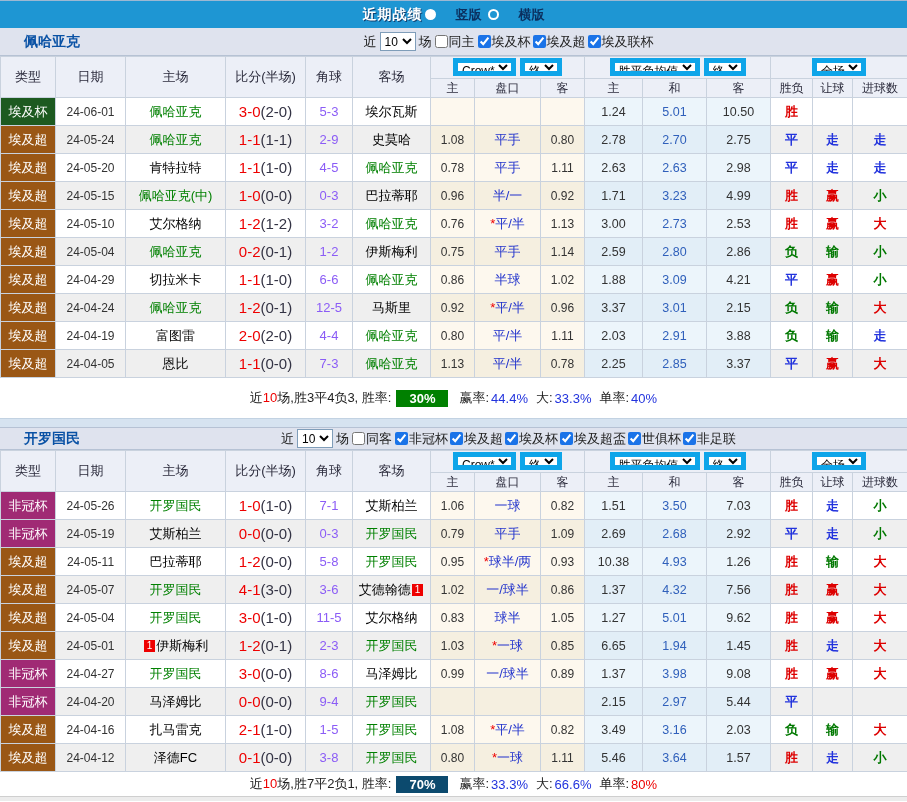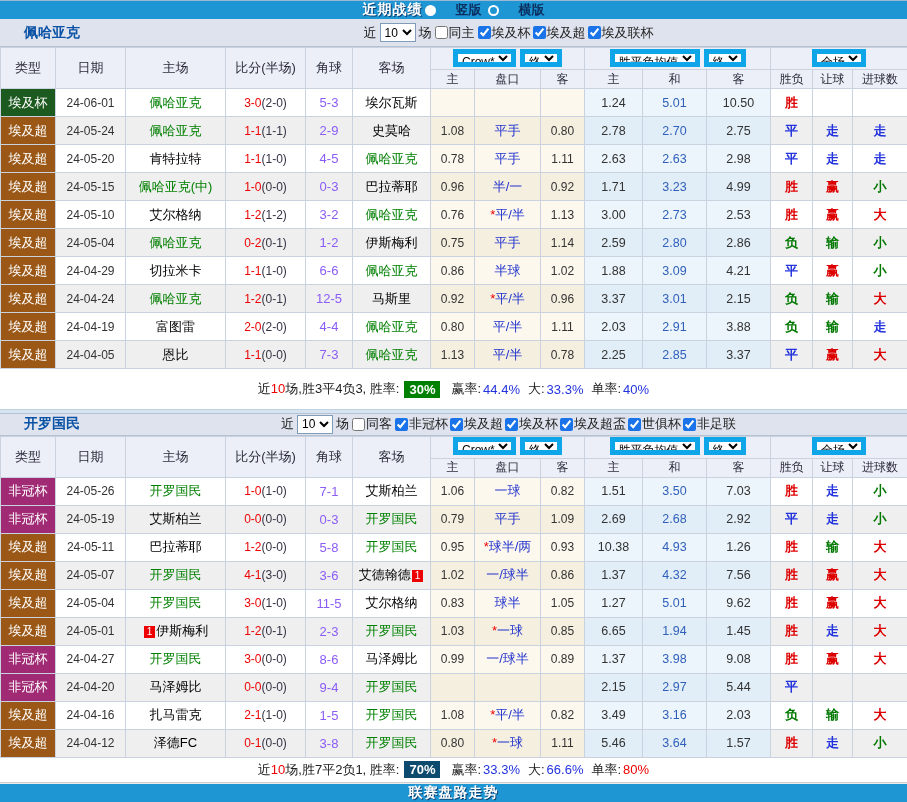--- a/index.html
+++ b/index.html
@@ -41,21 +41,21 @@
   tbody tr.odd td { background:#fff; }
 
   td.tcell { color:#fff; font-size:13px; }
   tr td.t-cup  { background:#1d5a20 !important; }
   tr td.t-super{ background:#9a5715 !important; }
   tr td.t-caf  { background:#a02a74 !important; }
 
   td.team { font-size:13px; color:#000; }
   td.team .focus { color:#008000; }
   .card { display:inline-block; background:#ee0000; color:#fff; font-size:10px; line-height:12px; padding:0 3px; margin:0 1px; vertical-align:middle; }
-  td.score { font-size:12px;margin-top:24px; }
+  td.score { font-size:15px;margin-top:24px; }
   .ft { color:#ee0000; }
   .ht { color:#333344; }
   td.corner { font-size:13px; color:#8b5cf6; }
 
   tr.odd td.ah  { background:#fdf8ee; }
   tr.even td.ah { background:#f5efe0; }
   td.ah.line { color:#2233cc; font-size:13px; }
   .star { color:#ee0000; }
   tr.odd td.odds  { background:#ecf5fb; }
   tr.even td.odds { background:#e2eef7; }
@@ -65,21 +65,21 @@
   td.res.r { color:#dd0000; }
   td.res.g { color:#007800; }
   td.res.b { color:#2233dd; }
 
   
   .summary { display:flex; align-items:center; justify-content:center; gap:2px; font-size:13px; color:#222; background:#fff; }
   .sum1 { height:40px; }
   .sum2 { height:24px; }
   .summary .red { color:#ee0000; }
   .summary .blue { color:#2233dd; }
-  .summary .badge { color:#fff; padding:1px 5px; font-weight:bold; margin:0 3px; }
+  .summary .badge { color:#fff; padding:1px 13px; font-weight:bold; margin:0 3px; }
   .summary .badge.green { background:#008000; }
   .summary .badge.redbg { background:#0c4a6e; }
   .summary .slabel { margin-left:6px; }
 
   .gap-strip { height:9px; background:#d6e3f0; border-top:1px solid #c2d2e2; }
   .pre-footer { height:5px; background:#ececec; border-top:1px solid #cfcfcf; }
 </style>
 </head>
 <body>
 
@@ -628,17 +628,14 @@
         <span class="blue">33.3%</span>
         <span class="slabel">大:</span>
         <span class="blue">66.6%</span>
         <span class="slabel">单率:</span>
         <span class="red">80%</span>
       </div>
   </div>
 
   <div class="pre-footer"></div>
 
-  <div class="bluebar footer">
-    <span class="footer-title">联赛盘路走势</span>
-  </div>
 
 </div>
 
 </body></html>

